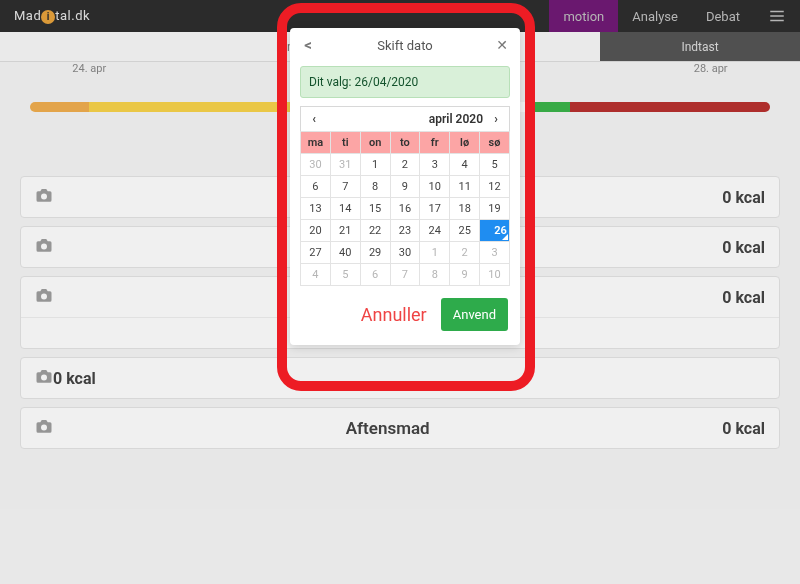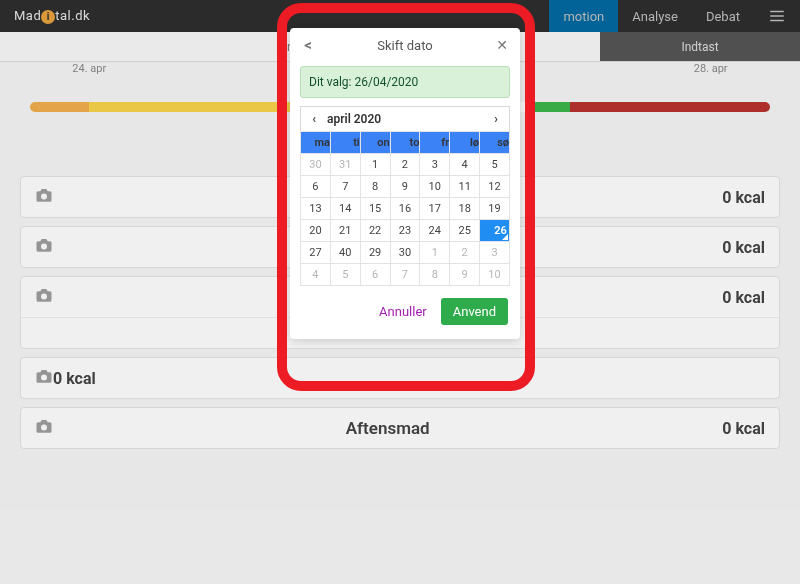--- a/index.html
+++ b/index.html
@@ -3,21 +3,21 @@
 <meta charset="utf-8">
 <style>
   * { box-sizing: border-box; margin: 0; padding: 0; font-family: -apple-system, "Segoe UI", Roboto, Arial, sans-serif; }
   body { width: 800px; height: 584px; overflow: hidden; background: #f4f4f4; position: relative; }
   
   .topbar { height: 32px; background: #2e2e2e; color: #ccc; display: flex; align-items: center; font-size: 13px; }
   .brand { padding: 0 14px; color: #e5e5e5; font-weight: 400; letter-spacing: .5px; }
   .brand .i { display:inline-block; width:14px; height:14px; border-radius:50%; background:#e6a23c; color:#2e2e2e; text-align:center; line-height:14px; font-size:10px; font-weight:bold; }
   .topnav { margin-left:auto; display:flex; height:100%; }
   .topnav div { padding: 0 14px; height:100%; display:flex; align-items:center; color:#bfbfbf; cursor:pointer; }
-  .topnav div.mot { background:#0369a1; }
+  .topnav div.mot { background:#701a75; }
   .topnav .burger svg { width:18px; height:18px; stroke:#bfbfbf; }
   
   .subtabs { height:30px; display:flex; font-size:12px; color:#777; }
   .subtabs .t { flex:1; text-align:center; line-height:30px; border-bottom:1px solid #ddd; background:#f7f7f7; }
   .subtabs .t.right { background:#555; color:#ddd; flex: 0 0 200px; }
   
   .datestrip { height:22px; display:flex; justify-content:space-around; font-size:11px; color:#888; align-items:flex-start; padding-bottom:2px; }
   
   .barwrap { padding: 18px 30px 10px 30px; }
   .bar { height:10px; border-radius:5px; overflow:hidden; display:flex; }
@@ -45,29 +45,29 @@
   
   .modal { position:absolute; left:290px; top:28px; width:230px; background:#fff; border-radius:4px; box-shadow:0 2px 10px rgba(0,0,0,.15); padding-bottom:10px; }
   .mhead { display:flex; align-items:center; padding:8px 10px; font-size:13px; color:#555; }
   .mhead .back { width:16px; text-align:center; font-size:15px; color:#777; cursor:pointer; font-weight:bold; }
   .mhead .title { flex:1; text-align:center; }
   .mhead .close { width:16px; text-align:center; font-size:14px; color:#777; cursor:pointer; }
   .selbanner { margin:4px 10px 8px 10px; background:#d9f0d9; border:1px solid #b8e0b8; border-radius:3px; padding:8px 8px; font-size:12px; color:#14532d; }
   .cal { margin:0 10px; font-size:12px; }
   .calnav { display:flex; align-items:center; border:1px solid #d8d8d8; border-bottom:none; }
   .calnav .pv, .calnav .nx { width:26px; text-align:center; line-height:24px; font-weight:bold; cursor:pointer; color:#444; }
-  .calnav .my { flex:1; text-align:left; font-weight:600; color:#333; line-height:24px; }
+  .calnav .my { flex:1; text-align:right; font-weight:600; color:#333; line-height:24px; }
   table.calgrid { width:100%; border-collapse:collapse; table-layout:fixed; }
   .calgrid th, .calgrid td { border:1px solid #e3e3e3; text-align:center; height:22px; font-size:11px; color:#444; }
-  .calgrid th { color:#333; font-weight:600; background:#3b82f6;text-align:right; }
+  .calgrid th { color:#333; font-weight:600; background:#fca5a5; }
   .calgrid td.out { color:#b5b5b5; }
   .calgrid td.sel { background:#1f8df1; color:#fff; font-weight:600; position:relative;padding-left:12px; }
   .calgrid td.sel::after { content:""; position:absolute; right:1px; bottom:1px; border:3px solid transparent; border-right-color:#fff; border-bottom-color:#fff; }
   .mfoot { display:flex; justify-content:flex-end; gap:8px; padding:12px 12px 4px 12px; }
-  .btn-cancel { color:#a21caf; font-size:13px; padding:6px 6px; cursor:pointer; background:none; border:none; }
+  .btn-cancel { color:#ef4444; font-size:18px; padding:6px 6px; cursor:pointer; background:none; border:none; }
   .btn-apply  { background:#2eab4b; color:#fff; font-size:13px; padding:6px 12px; border:none; border-radius:3px; cursor:pointer; }
 </style>
 </head>
 <body>
 
 <div class="topbar">
   <div class="brand">
     <span>Mad</span><span class="i">i</span><span>tal.dk</span>
   </div>
   <div class="topnav">

